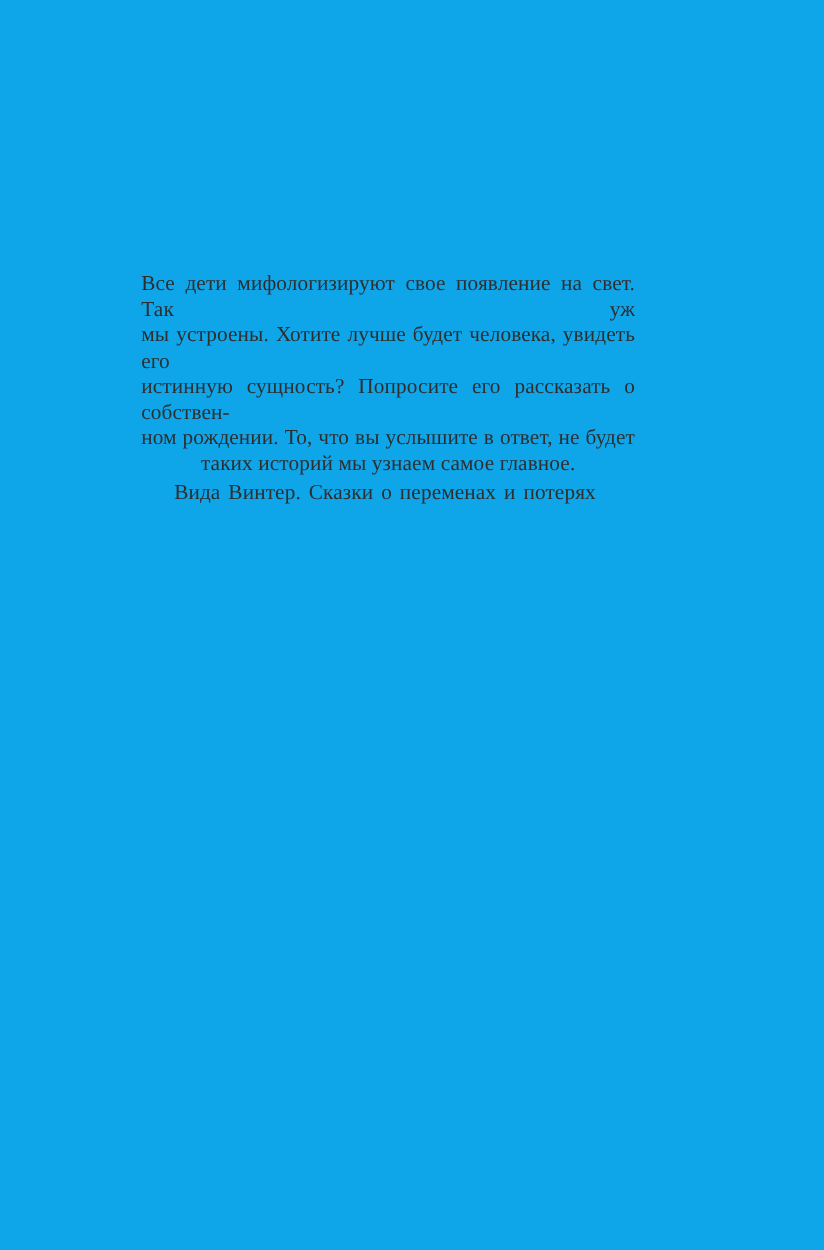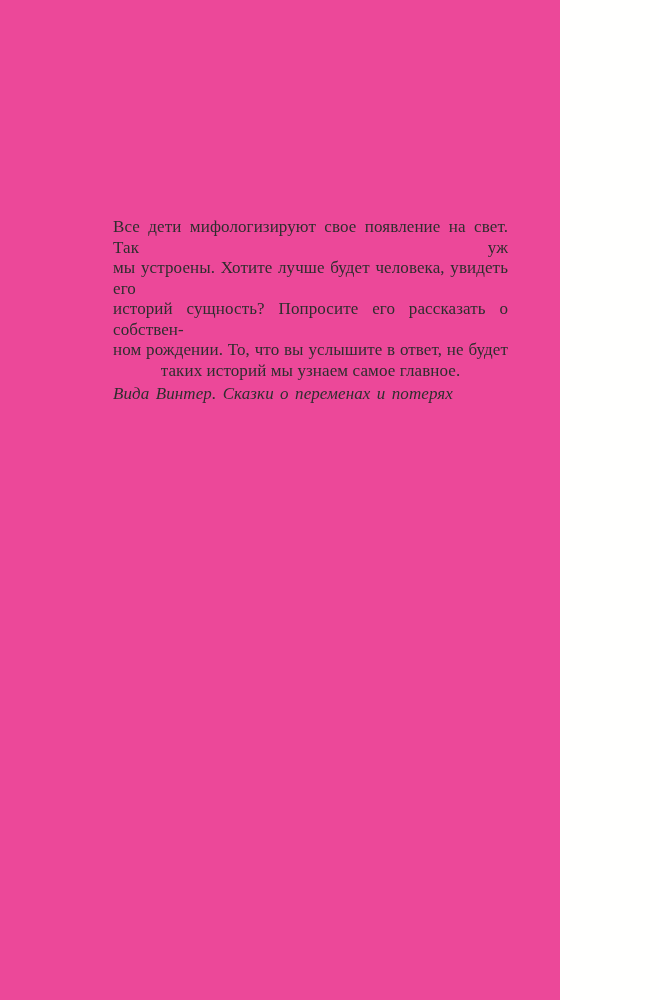--- a/index.html
+++ b/index.html
@@ -8,23 +8,23 @@
   }
   body {
     width: 659px;
     height: 1000px;
     background: #fffffe;
     overflow: hidden;
     font-family: "Liberation Serif", "DejaVu Serif", serif;
   }
   .page {
     position: relative;
-    width: 560px;
+    width: 659px;
     height: 1000px;
-    background: #ec4899;
+    background: #0ea5e9;
   }
   .epigraph {
     position: absolute;
     top: 217px;
     left: 113px;
     width: 395px;
     color: #2e2e2e;
     font-size: 17px;
     line-height: 20.5px;
     letter-spacing: 0.1px;
@@ -34,31 +34,30 @@
   }
   .line.justified {
     text-align: justify;
     text-align-last: justify;
   }
   .line.last {
     text-align: center;
   }
   .attribution {
     margin-top: 3px;
-    text-align: left;
-    font-style: italic;
+    text-align: center;
     padding-right: 5px;
     word-spacing: 2px;
   }
 </style>
 </head>
 <body>
 
 <div class="page">
   <div class="epigraph">
     <div class="line justified">Все дети мифологизируют свое появление на свет. Так уж</div>
     <div class="line justified">мы устроены. Хотите лучше будет человека, увидеть его</div>
-    <div class="line justified">историй сущность? Попросите его рассказать о собствен-</div>
+    <div class="line justified">истинную сущность? Попросите его рассказать о собствен-</div>
     <div class="line justified">ном рождении. То, что вы услышите в ответ, не будет</div>
     <div class="line last">таких историй мы узнаем самое главное.</div>
     <div class="attribution">Вида Винтер. Сказки о переменах и потерях</div>
   </div>
 </div>
 
 </body></html>

